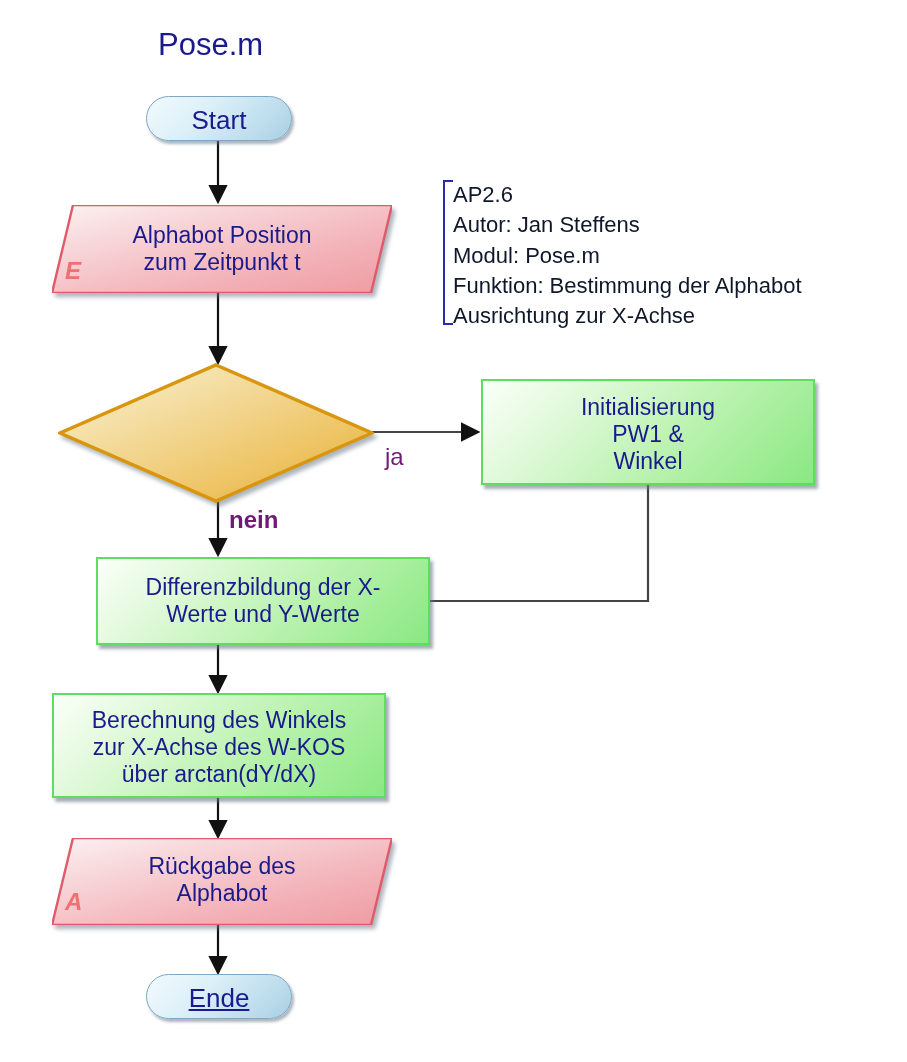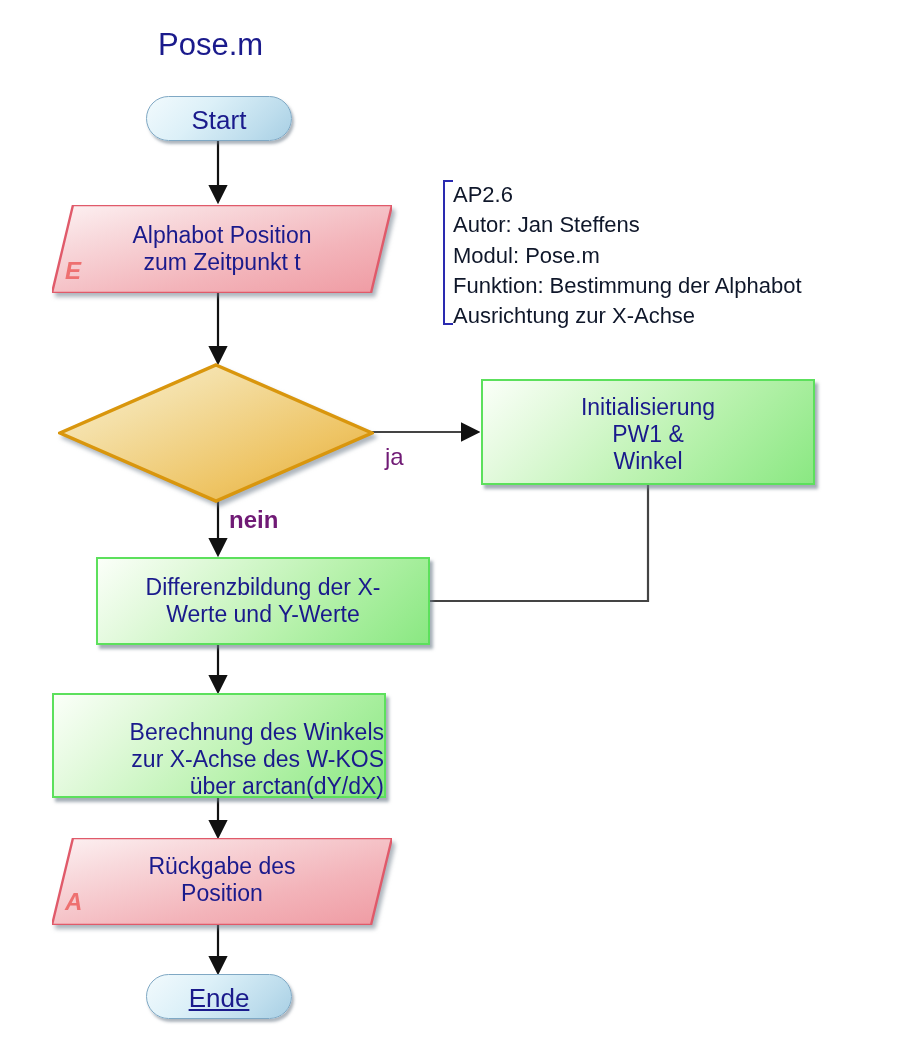--- a/index.html
+++ b/index.html
@@ -210,39 +210,39 @@
 PW1 &amp;
 Winkel</div>
   </div>
 
   <div class="process" style="left:52px; top:557px; width:334px; height:88px;margin-left:44px;">
     <div class="node-text" style="top:15px;">Differenzbildung der X-
 Werte und Y-Werte</div>
   </div>
 
   <div class="process" style="left:52px; top:693px; width:334px; height:105px;">
-    <div class="node-text" style="top:24px;text-align:right;">Berechnung des Winkels
+    <div class="node-text" style="top:12px;">Berechnung des Winkels
 zur X-Achse des W-KOS
 über arctan(dY/dX)</div>
   </div>
 
   <div class="io-wrap" style="left:52px; top:838px; width:340px; height:87px;">
     <svg class="io-shape" viewBox="0 0 340 87" preserveAspectRatio="none">
       <defs>
         <linearGradient id="pinkGrad2" x1="0" y1="0" x2="1" y2="1">
           <stop offset="0%" stop-color="#fdf2f3"></stop>
           <stop offset="25%" stop-color="#f8d9dc"></stop>
           <stop offset="65%" stop-color="#f3b4ba"></stop>
           <stop offset="100%" stop-color="#ef9aa2"></stop>
         </linearGradient>
       </defs>
       <polygon points="21,0 340,0 319,87 0,87" fill="url(#pinkGrad2)" stroke="#e05a6a" stroke-width="2.4"></polygon>
     </svg>
     <div class="node-text" style="top:15px;">Rückgabe des
-Position</div>
+Alphabot</div>
     <div class="io-marker" style="left:13px; top:50px;">A</div>
   </div>
 
   <div class="terminator" style="left:146px; top:974px; width:146px; height:45px;">
     <div class="node-text" style="top:8px;text-decoration:underline;">Ende</div>
   </div>
 
 </div>
 
 </body></html>

